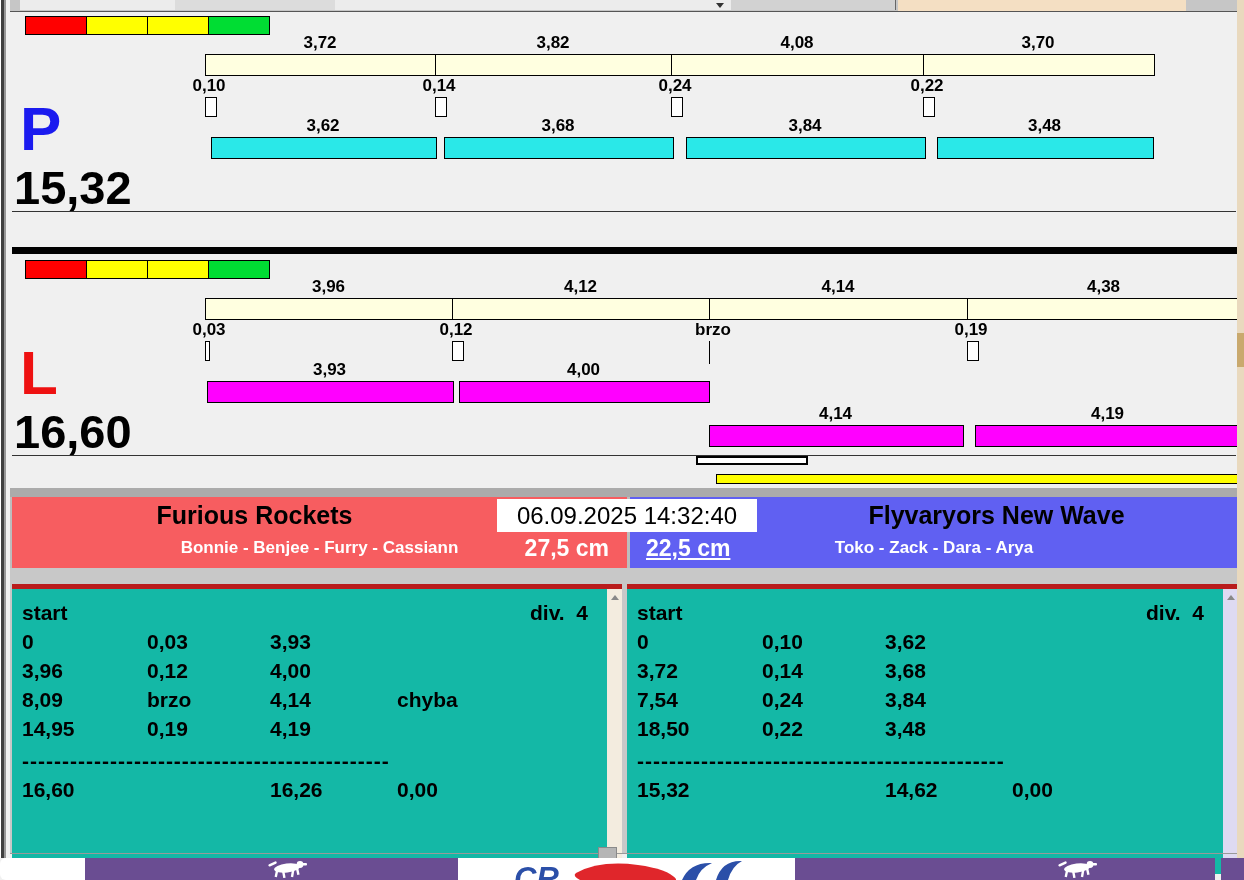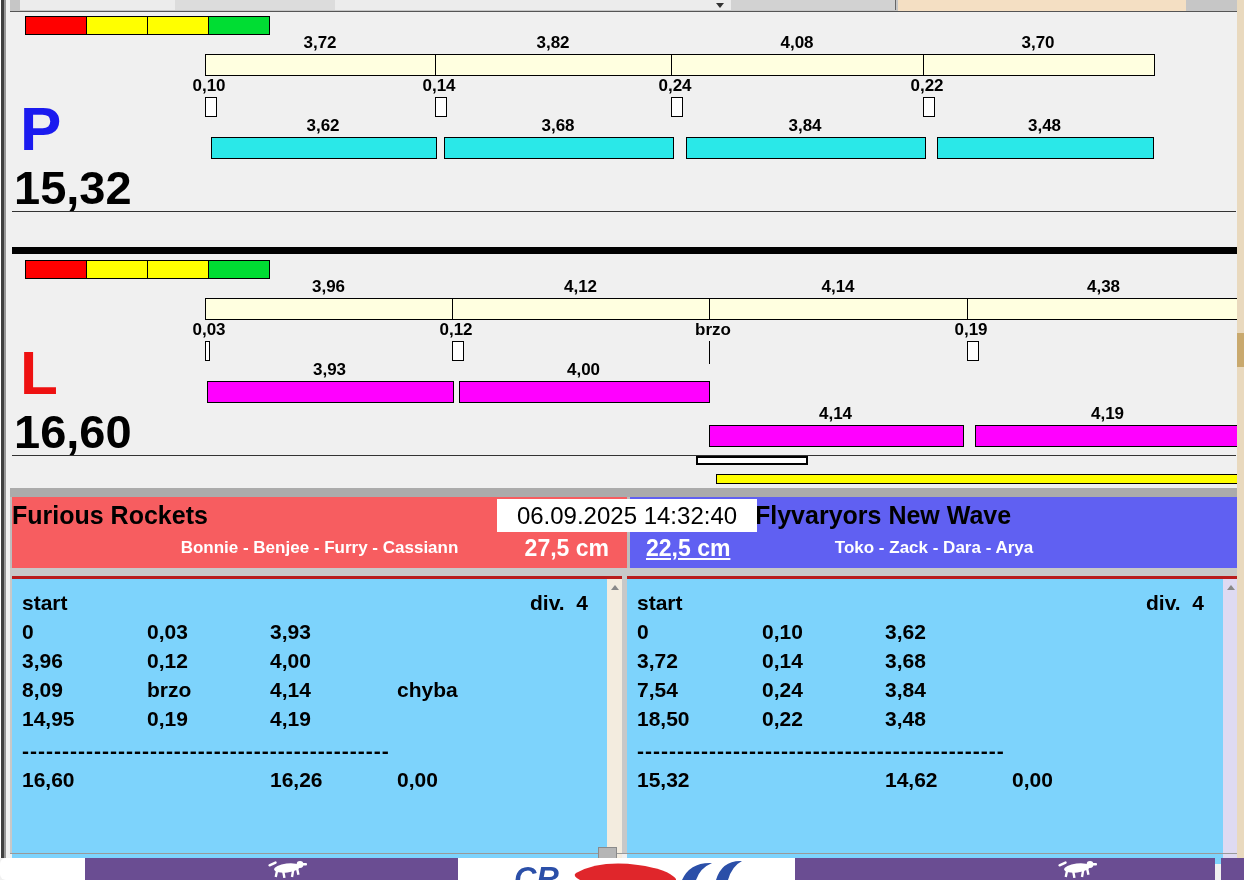--- a/index.html
+++ b/index.html
@@ -39,28 +39,28 @@
   .lane .baseline{position:absolute;left:12px;top:201px;width:1224px;height:1px;background:#333;}
   .blacksep{position:absolute;left:12px;top:247px;width:1232px;height:7px;background:#000;}
   .whitebar{position:absolute;left:696px;top:202px;width:108px;height:5px;background:#fff;border:2px solid #000;}
   .yellowbar{position:absolute;left:716px;top:220px;width:524px;height:8px;background:#ffff00;border:1px solid #000;}
   
   .grayband{position:absolute;left:10px;top:488px;width:1230px;height:9px;background:#ababab;}
   .teams{position:absolute;left:0;top:497px;width:1244px;height:71px;background:#bdbdbd;}
   .hdr{position:absolute;top:0;height:71px;}
   .hdr.red{left:12px;width:615px;background:#f75d60;}
   .hdr.blue{left:630px;width:608px;background:#6060f2;}
-  .teamname{position:absolute;top:4px;font-size:25px;font-weight:bold;color:#000;white-space:nowrap;}
+  .teamname{position:absolute;top:4px;font-size:25px;font-weight:bold;color:#000;text-align:center;white-space:nowrap;}
   .dogs{position:absolute;top:41px;width:100%;font-size:17px;font-weight:bold;color:#fff;text-align:center;white-space:nowrap;}
   .height{position:absolute;top:38px;font-size:23px;font-weight:bold;color:#fff;white-space:nowrap;}
   .tsbox{position:absolute;left:497px;top:2px;width:260px;height:33px;background:#fff;color:#000;
          font-size:24px;display:flex;align-items:center;justify-content:center;white-space:nowrap;}
   
   .tables{position:absolute;left:0;top:568px;width:1244px;height:286px;background:#c8c8c8;}
-  .panel{position:absolute;top:8px;height:285px;background:#7dd3fc;border-top:3px solid #b91c1c;overflow:hidden;}
+  .panel{position:absolute;top:16px;height:285px;background:#14b8a6;border-top:5px solid #b91c1c;overflow:hidden;}
   .panel.left{left:12px;width:610px;}
   .panel.right{left:627px;width:611px;}
   .trow{position:absolute;left:0;width:100%;height:29px;font-size:21px;font-weight:bold;color:#000;white-space:pre;}
   .trow span{position:absolute;white-space:pre;}
   .c1{left:10px;} .c2{left:135px;} .c3{left:258px;} .c4{left:385px;}
   .divlab{position:absolute;right:34px;top:0;}
   .dashrow{letter-spacing:1px;}
   .sbar{position:absolute;right:0;top:0;width:15px;height:285px;}
   .sbar.tan{background:#f3ecdf;} .sbar.lav{background:#dedaf2;}
   .sbar .up{position:absolute;left:4px;top:6px;width:0;height:0;border-left:4px solid transparent;

